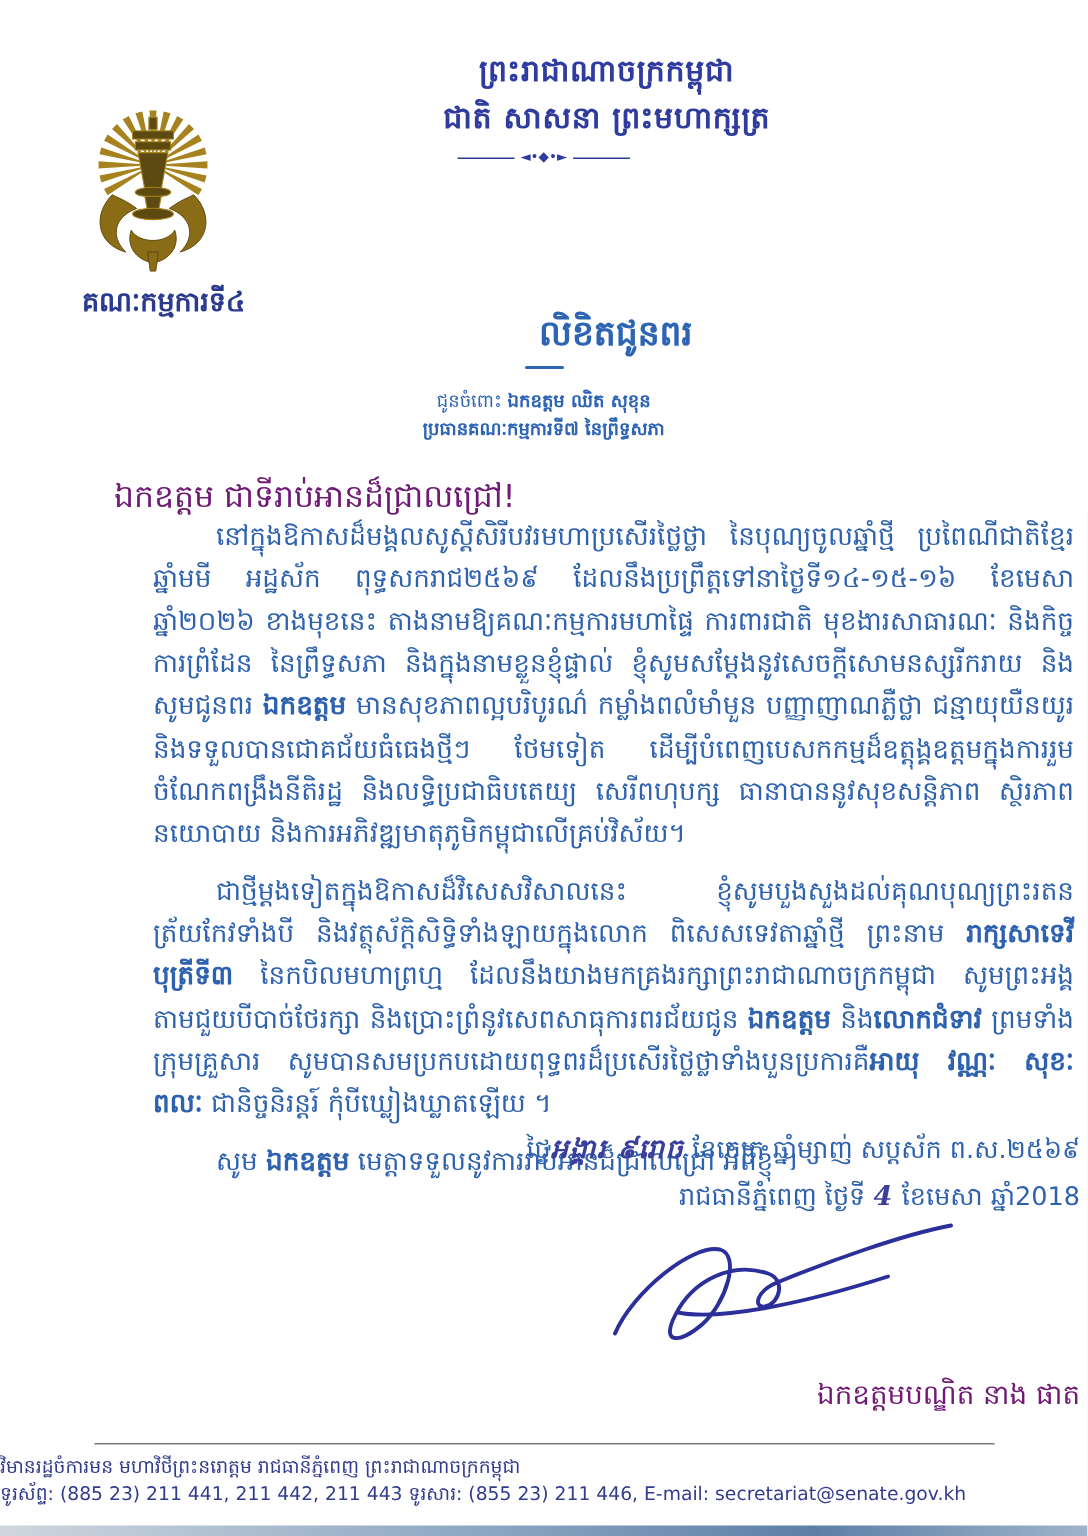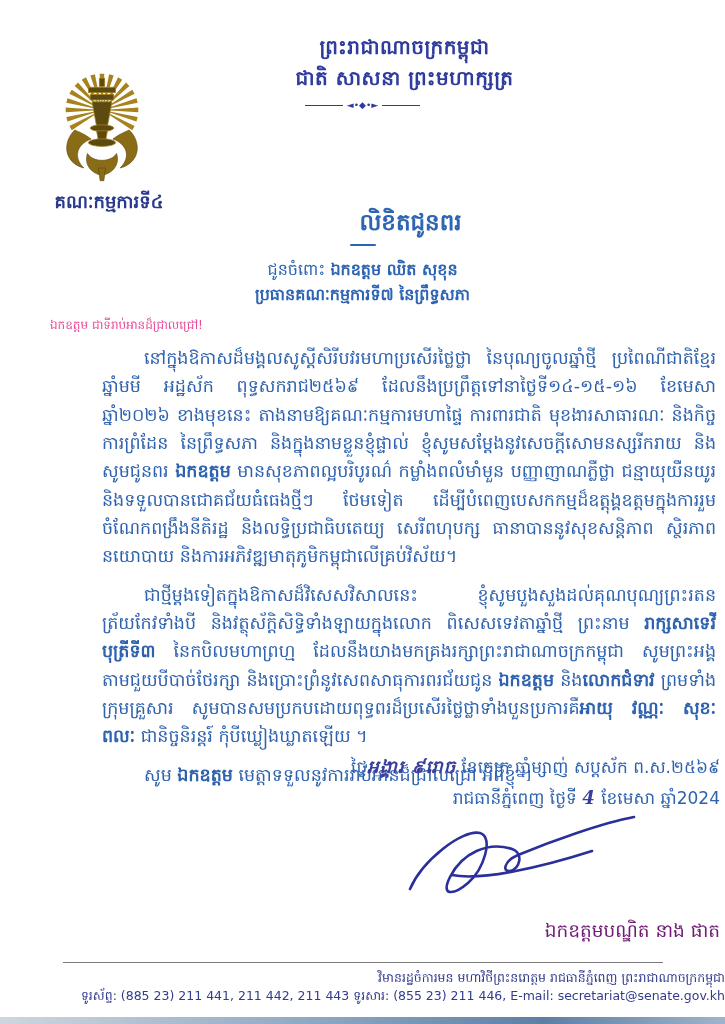--- a/index.html
+++ b/index.html
@@ -31,28 +31,28 @@
   .letter-title{
     position:absolute;top:208px;left:0;width:100%;text-align:center;
     font-weight:bold;font-size:23px;color:#2d64b4;padding-left:48px;
   }
   .title-dash{
     position:absolute;top:244px;left:50%;width:26px;height:2px;margin-left:-13px;
     background:#2d64b4;border-radius:1px;
   }
   .recipient{
     position:absolute;top:258px;left:0;width:100%;text-align:center;
-    font-size:16px;line-height:1.55;color:#2d64b4;
+    font-size:12px;line-height:1.55;color:#2d64b4;
   }
   .recipient .bold{font-weight:bold;}
   .recipient .line2{font-weight:bold;}
   
   .salutation{
-    position:absolute;top:317px;left:50px;width:612px;
-    font-size:12px;color:#ec4899;
+    position:absolute;top:317px;left:76px;width:612px;
+    font-size:21px;color:#701a75;
   }
   .letter-body{
     position:absolute;top:344px;left:58px;width:614px;
     font-size:17.5px;line-height:1.62;color:#2e62ae;text-align:justify;margin-left:44px;
   }
   .letter-body p{margin:0 0 10px 0;text-indent:42px;}
   .letter-body .bold{font-weight:bold;}
   .closing-line{text-indent:42px;}
   
   .date-block{
@@ -63,21 +63,21 @@
     font-family:"DejaVu Serif","Liberation Serif",serif;
     font-style:italic;font-weight:bold;color:#3a3f9c;font-size:18px;
     letter-spacing:1px;
   }
   .role-line{font-weight:bold;color:#2d64b4;font-size:18px;margin-top:2px;}
   .signature-wrap{height:102px;position:relative;}
   .signature-wrap svg{position:absolute;left:140px;top:-2px;}
   .signer-name{font-weight:normal;font-size:18.5px;color:#701a75;}
   
   .footer{
-    position:absolute;top:962px;left:0;width:100%;text-align:right;
+    position:absolute;top:962px;left:0;width:100%;text-align:left;
     color:#323c8c;font-size:12.5px;line-height:1.45;
   }
   .footer .rule{width:600px;height:1px;background:#7a7a7a;margin:0 auto 6px auto;}
   .bottom-strip{
     position:absolute;bottom:0;left:0;width:100%;height:7px;
     background:linear-gradient(90deg,#cfd6de 0%,#8ba6c2 45%,#5d7fa6 75%,#9fb4ca 100%);
   }
 </style>
 </head>
 <body>
@@ -147,21 +147,21 @@
   <div class="salutation">ឯកឧត្តម ជាទីរាប់អានដ៏ជ្រាលជ្រៅ!</div>
 
   <div class="letter-body">
     <p><span>នៅក្នុងឱកាសដ៏មង្គលសូស្ដីសិរីបវរមហាប្រសើរថ្លៃថ្លា នៃបុណ្យចូលឆ្នាំថ្មី ប្រពៃណីជាតិខ្មែរ ឆ្នាំមមី អដ្ឋស័ក ពុទ្ធសករាជ២៥៦៩ ដែលនឹងប្រព្រឹត្តទៅនាថ្ងៃទី១៤-១៥-១៦ ខែមេសា ឆ្នាំ២០២៦ ខាងមុខនេះ តាងនាមឱ្យគណៈកម្មការមហាផ្ទៃ ការពារជាតិ មុខងារសាធារណៈ និងកិច្ចការព្រំដែន នៃព្រឹទ្ធសភា និងក្នុងនាមខ្លួនខ្ញុំផ្ទាល់ ខ្ញុំសូមសម្ដែងនូវសេចក្ដីសោមនស្សរីករាយ និងសូមជូនពរ </span><span class="bold">ឯកឧត្តម</span><span> មានសុខភាពល្អបរិបូរណ៌ កម្លាំងពលំមាំមួន បញ្ញាញាណភ្លឺថ្លា ជន្មាយុយឺនយូរ និងទទួលបានជោគជ័យធំធេងថ្មីៗ ថែមទៀត ដើម្បីបំពេញបេសកកម្មដ៏ឧត្តុង្គឧត្តមក្នុងការរួមចំណែកពង្រឹងនីតិរដ្ឋ និងលទ្ធិប្រជាធិបតេយ្យ សេរីពហុបក្ស ធានាបាននូវសុខសន្តិភាព ស្ថិរភាពនយោបាយ និងការអភិវឌ្ឍមាតុភូមិកម្ពុជាលើគ្រប់វិស័យ។</span></p>
     <p><span>ជាថ្មីម្ដងទៀតក្នុងឱកាសដ៏វិសេសវិសាលនេះ ខ្ញុំសូមបួងសួងដល់គុណបុណ្យព្រះរតនត្រ័យកែវទាំងបី និងវត្ថុស័ក្តិសិទ្ធិទាំងឡាយក្នុងលោក ពិសេសទេវតាឆ្នាំថ្មី ព្រះនាម </span><span class="bold">រាក្សសាទេវី បុត្រីទី៣</span><span> នៃកបិលមហាព្រហ្ម ដែលនឹងយាងមកគ្រងរក្សាព្រះរាជាណាចក្រកម្ពុជា សូមព្រះអង្គតាមជួយបីបាច់ថែរក្សា និងប្រោះព្រំនូវសេពសាធុការពរជ័យជូន </span><span class="bold">ឯកឧត្តម</span><span> និង</span><span class="bold">លោកជំទាវ</span><span> ព្រមទាំងក្រុមគ្រួសារ សូមបានសមប្រកបដោយពុទ្ធពរដ៏ប្រសើរថ្លៃថ្លាទាំងបួនប្រការគឺ</span><span class="bold">អាយុ វណ្ណៈ សុខៈ ពលៈ</span><span> ជានិច្ចនិរន្តរ៍ កុំបីឃ្លៀងឃ្លាតឡើយ ។</span></p>
     <p class="closing-line"><span>សូម </span><span class="bold">ឯកឧត្តម</span><span> មេត្តាទទួលនូវការរាប់អានដ៏ជ្រាលជ្រៅ អំពីខ្ញុំ ។</span></p>
   </div>
 
   <div class="date-block">
     <div><span>ថ្ងៃ</span><span class="hw">អង្គារ ៩រោច</span><span> ខែចេត្រ ឆ្នាំម្សាញ់ សប្តស័ក ព.ស.២៥៦៩</span></div>
-    <div><span>រាជធានីភ្នំពេញ ថ្ងៃទី </span><span class="hw">4</span><span> ខែមេសា ឆ្នាំ2024</span></div>
+    <div><span>រាជធានីភ្នំពេញ ថ្ងៃទី </span><span class="hw">4</span><span> ខែមេសា ឆ្នាំ2018</span></div>
     <div class="signature-wrap">
       <svg width="250" height="105" viewBox="0 0 250 105">
         <g fill="none" stroke="#2b2f9a" stroke-width="2.6" stroke-linecap="round">
           <path d="M18,78 C30,50 70,18 88,22 C102,26 92,58 76,72 C62,84 48,86 58,66 C70,42 96,30 120,38 C132,42 128,58 118,60 C110,61 112,50 126,44 C160,30 210,12 242,6"></path>
           <path d="M60,64 C90,70 150,56 200,40"></path>
         </g>
       </svg>
     </div>
     <div class="signer-name">ឯកឧត្តមបណ្ឌិត នាង ផាត</div>
   </div>

